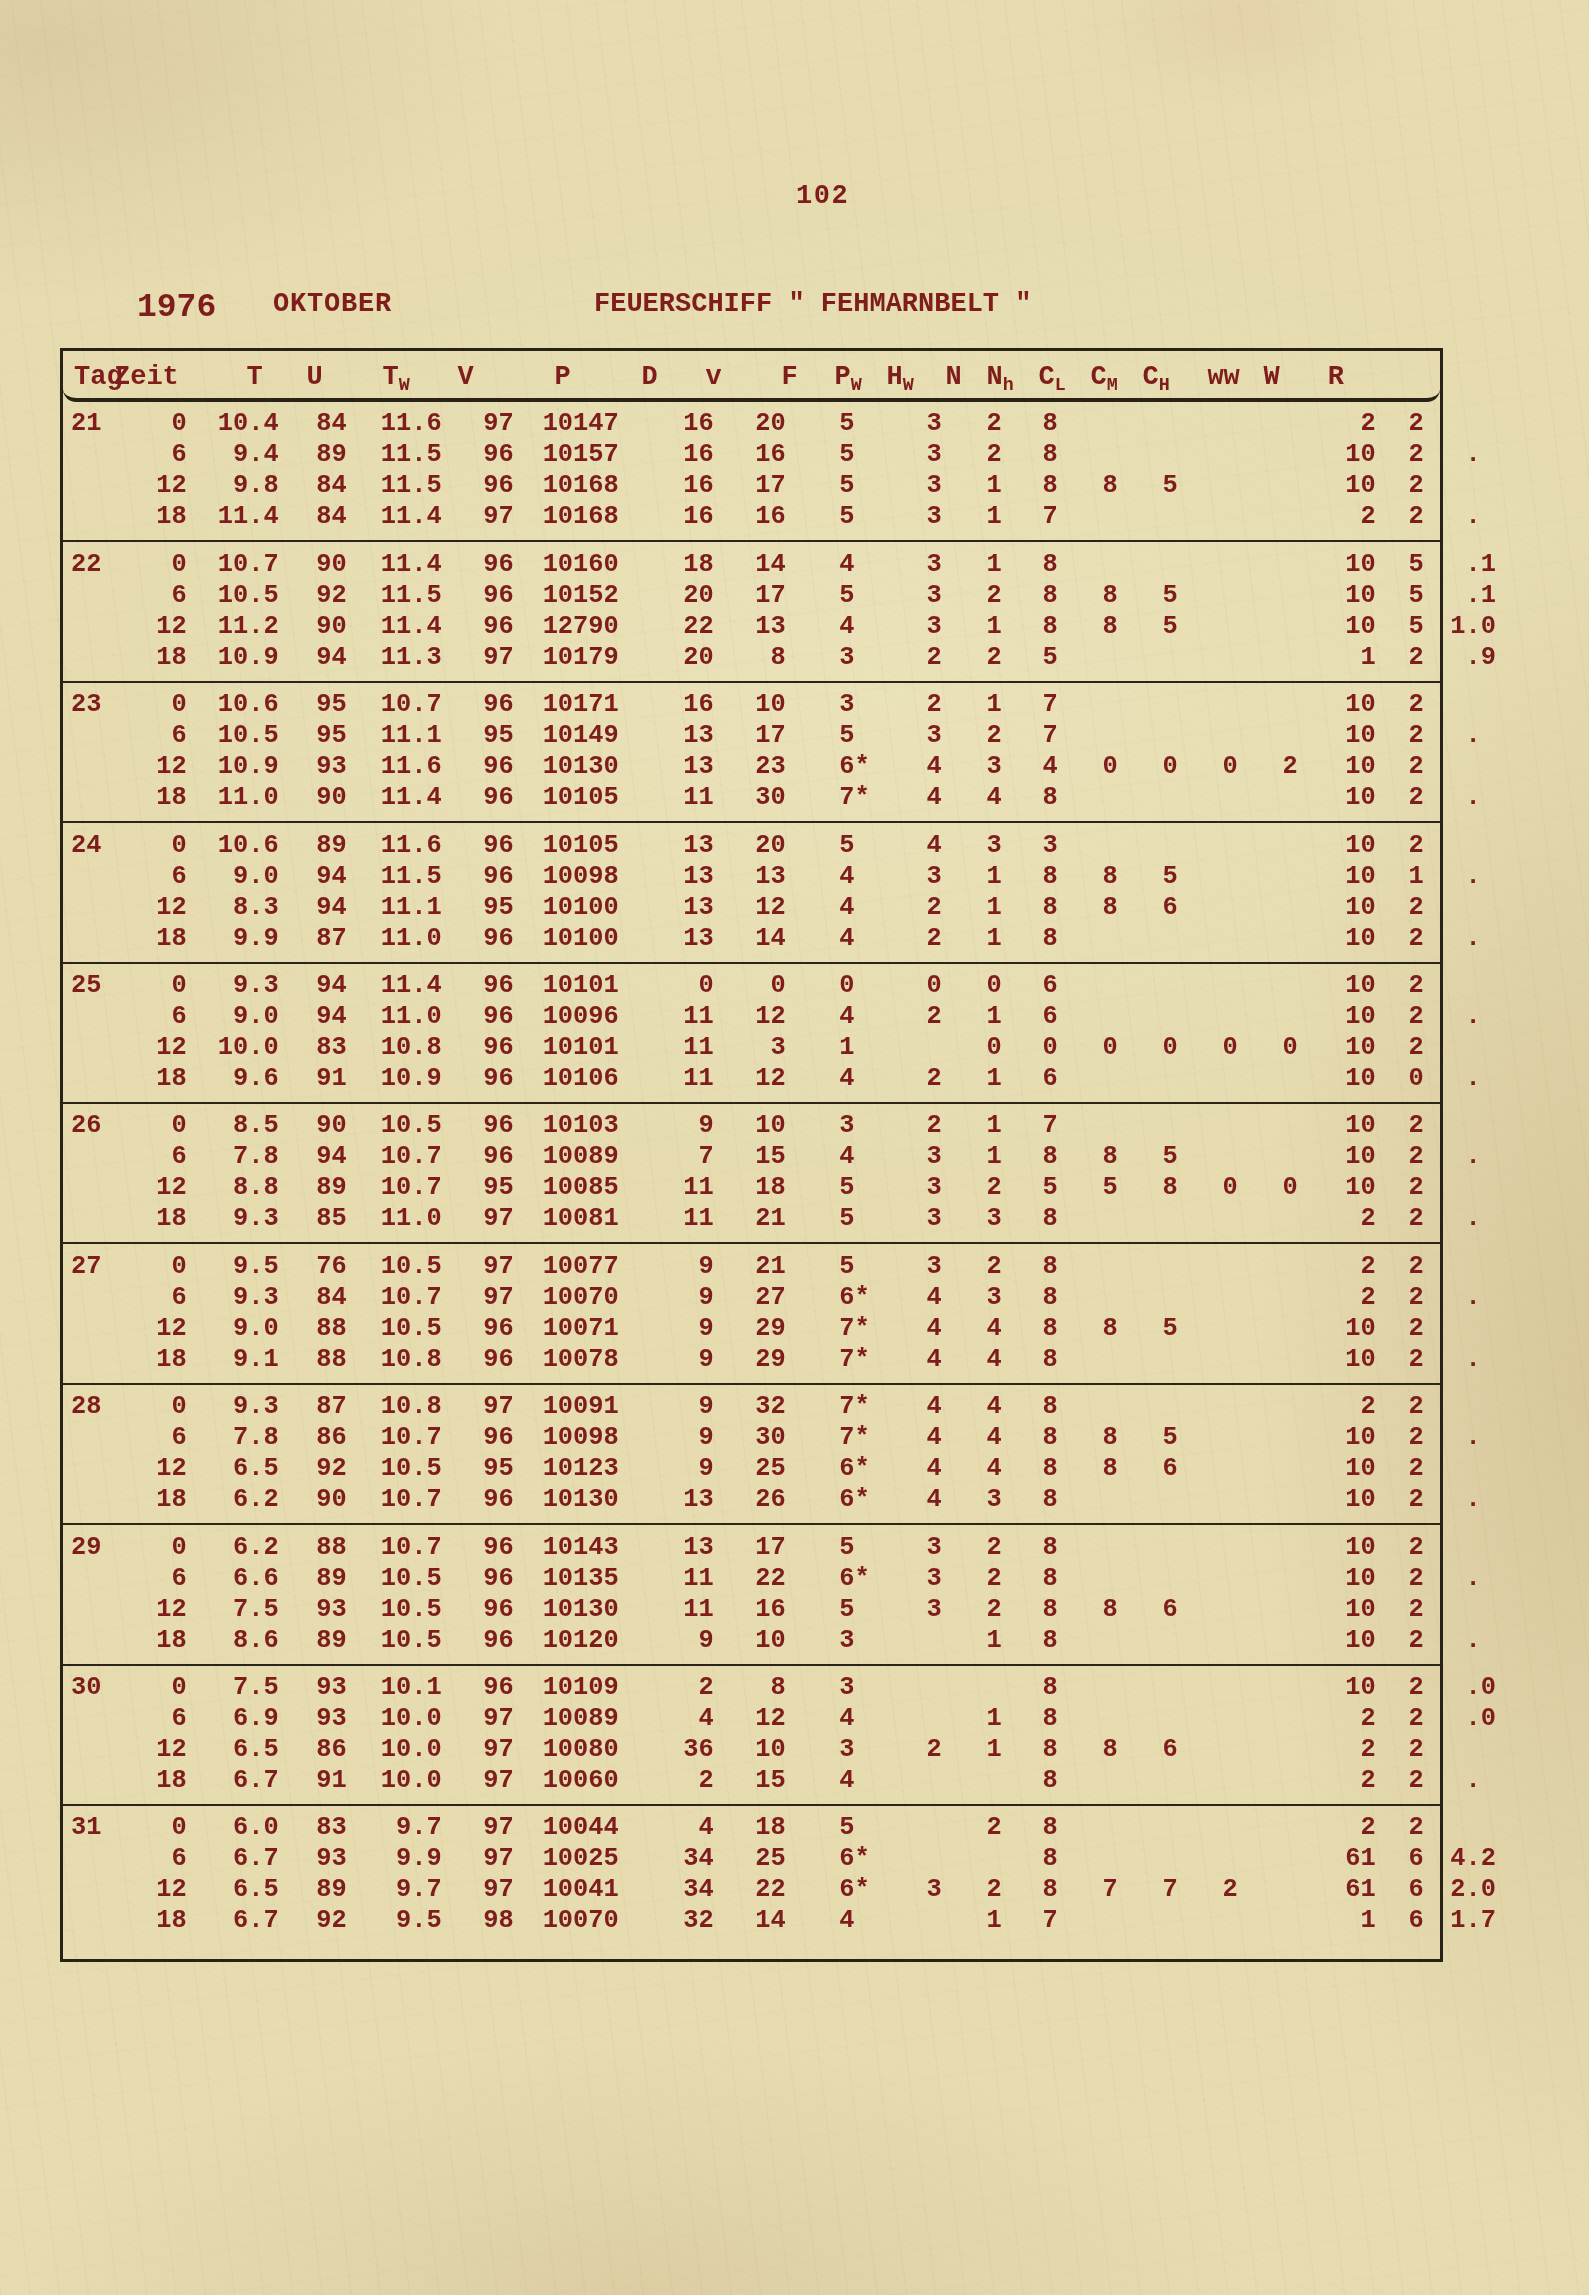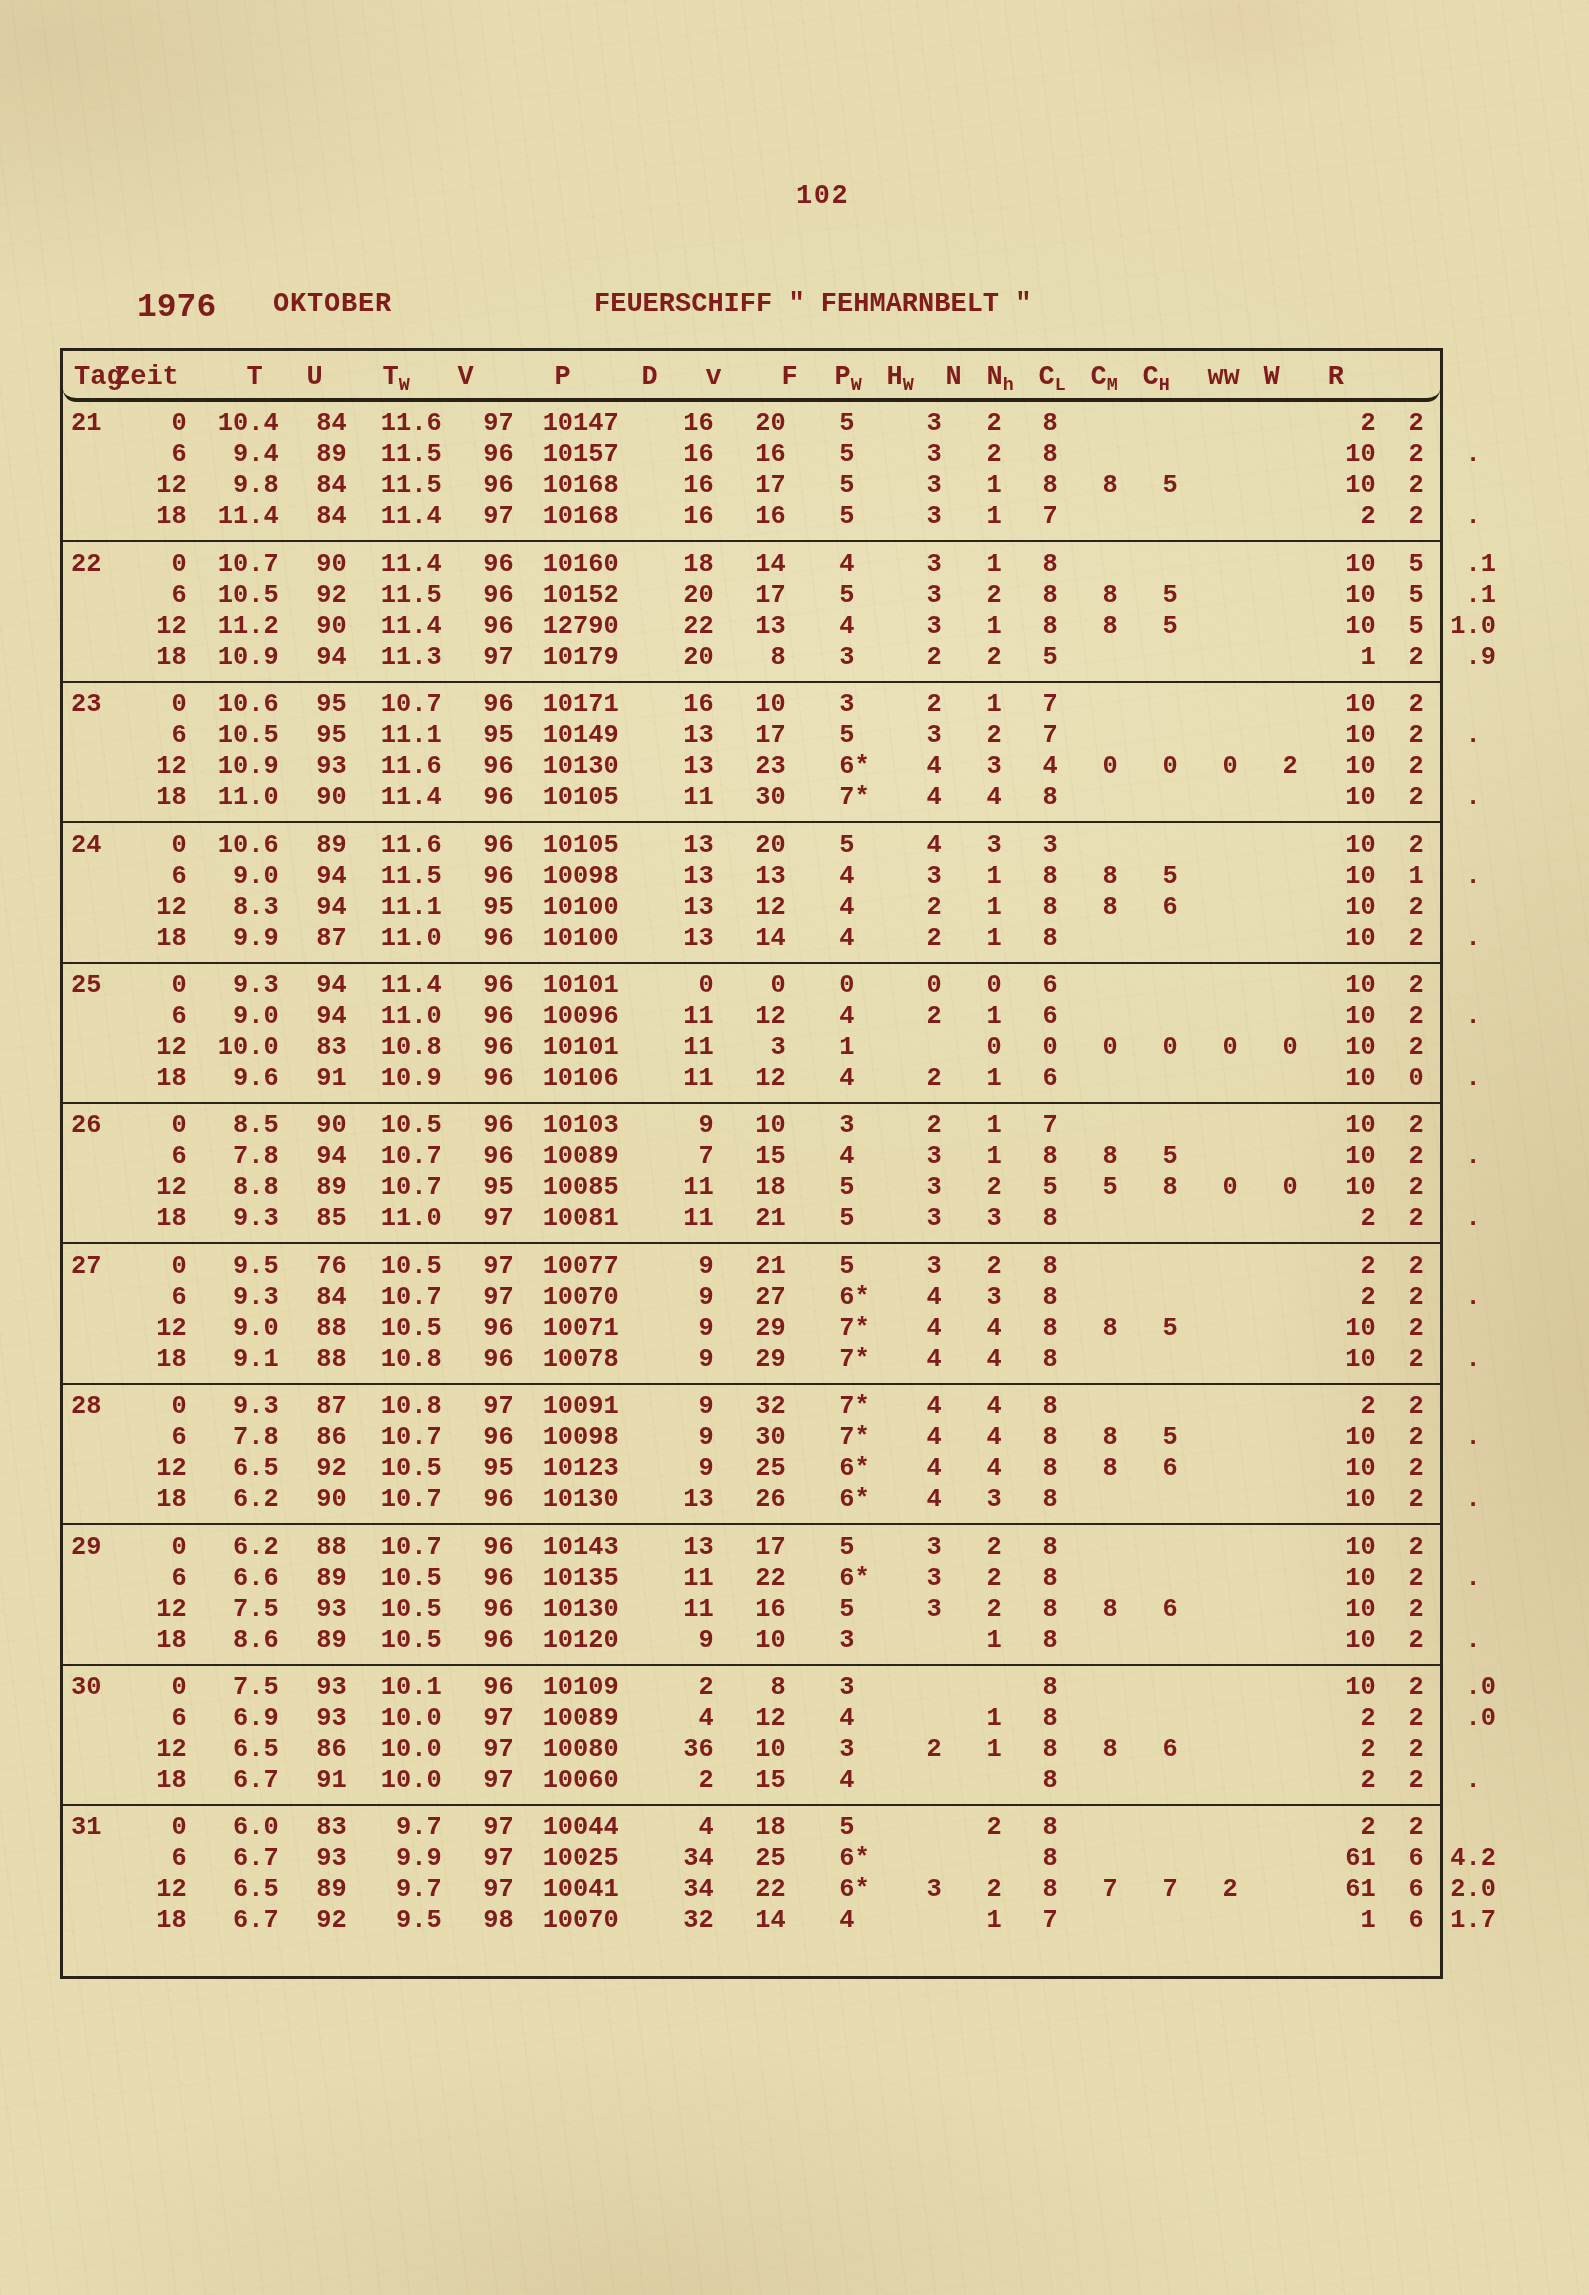--- a/index.html
+++ b/index.html
@@ -34,21 +34,21 @@
     border:3.2px solid #292317;
     box-sizing:border-box;
     font-size:25.4px;font-weight:700;
   }
   .hrow,.drow{
     display:grid;
     grid-template-columns:49px 70px 84px 60px 87px 64px 97px 87px 64px 76px 64px 52px 48px 52px 52px 52px 52px 70px 40px 102px;
   }
   .hrow{padding:11px 0 6px 0;border-bottom:4.8px solid #292317;font-size:27px;border-radius:13px;}
   .block{padding:6.4px 0 8px 0;border-bottom:2.4px solid #2b2519;}
-  .block:last-child{border-bottom:none;padding-bottom:40px;}
+  .block:last-child{border-bottom:none;padding-bottom:23px;}
   .drow{line-height:31px;gap:8px;}
   .cell{white-space:pre;text-align:right;padding-right:3.2px;overflow:visible;}
   .cell.c0{text-align:left;padding-left:8px;}
   .hrow .cell.c0{padding-left:11px;}
   .cell.c19{padding-right:41px;}
   sub{font-size:0.68em;line-height:0;}
 </style>
 </head>
 <body style="color: rgb(34, 28, 18);">
 

